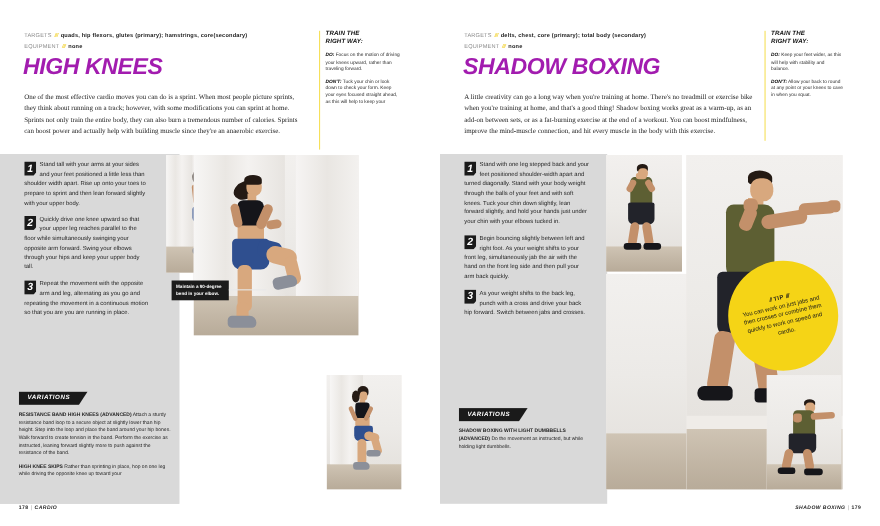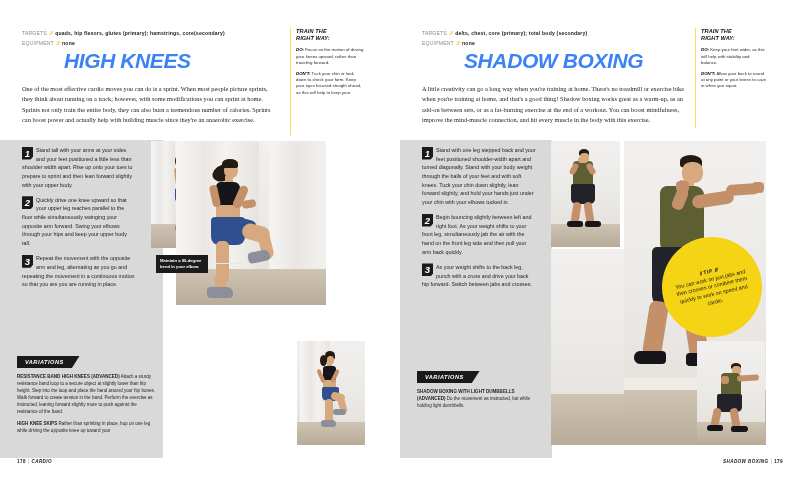--- a/index.html
+++ b/index.html
@@ -22,24 +22,23 @@
   
   .meta { position: absolute; font-size: 5.1px; letter-spacing: .18px; color: #2b2b2b; line-height: 1.9; white-space: nowrap; }
   .meta .lbl { color: #8d8d8d; font-weight: 400; }
   .meta .slash { color: #f3d43b; font-weight: 700; font-style: italic; letter-spacing: -0.4px; padding: 0 1px; }
   .meta .val { font-weight: 700; color: #1a1a1a; }
 
   
   .title {
     position: absolute;
     font-size: 21px; font-weight: 700; font-style: italic;
-    letter-spacing: -0.4px; color: #3b82f6;
+    letter-spacing: -0.4px; color: #a21caf;
     font-family: "Liberation Sans", sans-serif;
     white-space: nowrap;
-    margin-left: 43px;
   }
 
   
   .intro {
     position: absolute;
     font-family: "Liberation Serif", serif;
     font-size: 6.35px; line-height: 1.62; color: #1b1b1b;
     text-align: left;
   }
 

